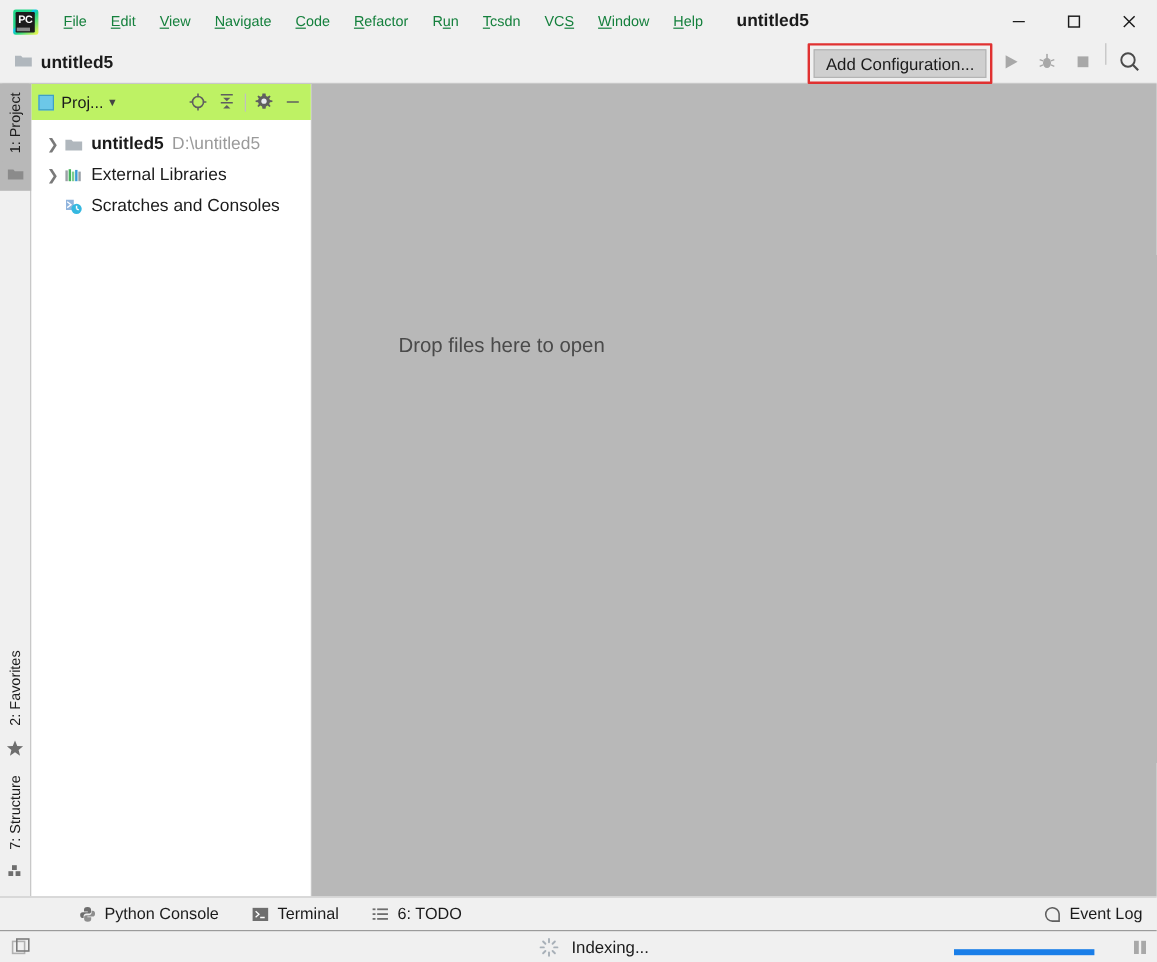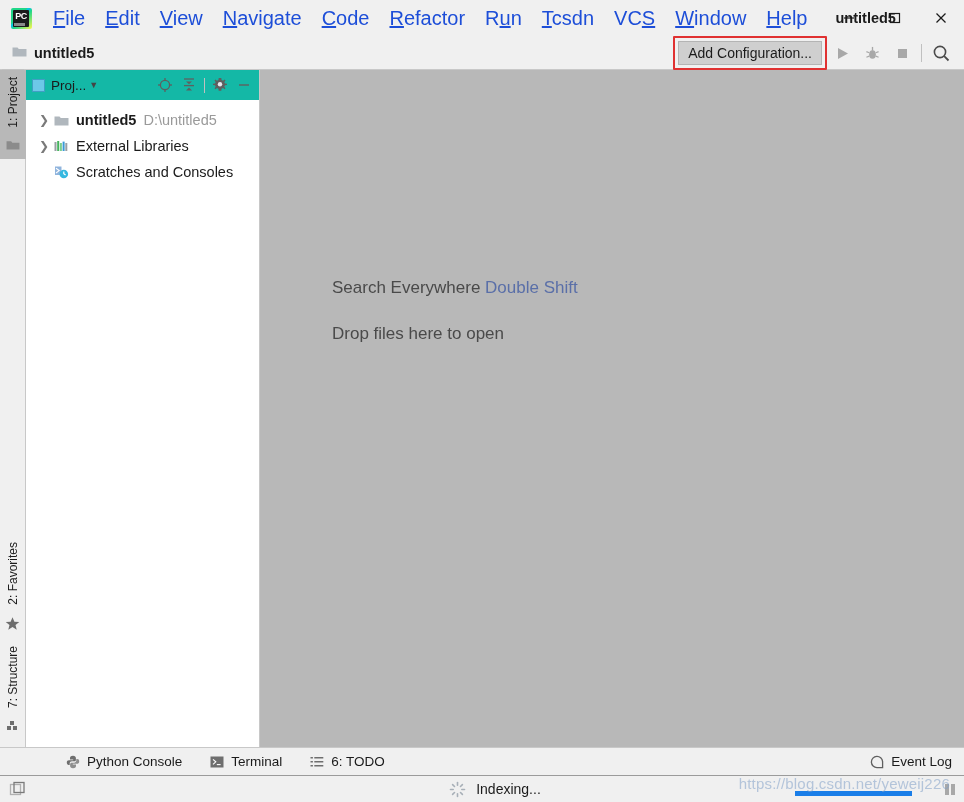--- a/index.html
+++ b/index.html
@@ -25,21 +25,21 @@
   }
   .pc-logo .inner {
     position: absolute; left: 2px; top: 2px; right: 3px; bottom: 2px;
     background: #1b1b1b; border-radius: 1px;
     color: #fff; font-size: 9px; font-weight: bold; line-height: 11px;
     text-align: center; padding-top: 1px; letter-spacing: -0.5px;
   }
   .pc-logo .bar { position:absolute; left:3px; bottom:3px; width:11px; height:3px; background:#8a8a8a;}
   .menu { display: flex; align-items: center; height: 36px; }
   .menu-item {
-    font-size: 20px; color: #1d4ed8; padding: 2px 10px; cursor: default;
+    font-size: 12px; color: #15803d; padding: 2px 10px; cursor: default;
     white-space: nowrap;
   }
   .menu-item u { text-decoration: underline; }
   .win-title {
     font-size: 14.5px; font-weight: bold; color: #1b1b1b; margin-left: 18px;
     white-space: nowrap;
   }
   .win-buttons { position: absolute; right: 0; top: 0; height: 36px; display: flex; }
   .win-btn {
     width: 46px; height: 36px; display: flex; align-items: center; justify-content: center;
@@ -49,21 +49,21 @@
 
   
   .navbar {
     flex: 0 0 34px; height: 34px; background: #f0f0f0; display: flex; align-items: center;
     position: relative; border-bottom: 1px solid #c8c8c8;
   }
   .crumb { display: flex; align-items: center; margin-left: 12px; }
   .crumb .folder-ico { margin-right: 7px; }
   .crumb-label { font-size: 14.5px; font-weight: bold; color: #1b1b1b; }
   .run-toolbar {
-    position: absolute; right: 8px; top: 0; height: 34px; display: flex; align-items: center;
+    position: absolute; right: 8px; top: 0; height: 34px; display: flex; align-items: flex-start;
   }
   .addconf-wrap {
     position: relative; padding: 3px; border: 2px solid #e03131; border-radius: 1px;
     display: flex; align-items: center;
   }
   .addconf-btn {
     background: #cfcfcf; border: 1px solid #b4b4b4; color: #1b1b1b;
     font-size: 14px; padding: 3px 9px; height: 24px; line-height: 17px;
     white-space: nowrap; cursor: pointer;
   }
@@ -92,21 +92,21 @@
   .vtab-ico { padding: 4px 0 8px 0; display:flex; justify-content:center; }
   .vtab-group { display:flex; flex-direction:column; align-items:center; }
   .vtab-group.active { background:#b8b8b8; width: 26px; }
 
   
   .project-panel {
     width: 234px; background: #ffffff; display: flex; flex-direction: column;
     border-right: 1px solid #c8c8c8;
   }
   .pp-header {
-    height: 30px; background: #14b8a6; display: flex; align-items: center;
+    height: 30px; background: #bef264; display: flex; align-items: center;
     flex: 0 0 30px; padding-left: 6px;
   }
   .pp-title { display: flex; align-items: center; font-size: 13.5px; color: #1b1b1b; }
   .pp-title .sq {
     width: 13px; height: 13px; background: #6cc8e8; border: 1px solid #3f9fc4;
     margin-right: 6px;
   }
   .pp-caret { margin-left: 3px; font-size: 9px; color: #444; }
   .pp-tools { margin-left: auto; display: flex; align-items: center; padding-right: 3px;}
   .pp-tool { width: 24px; height: 24px; display: flex; align-items: center; justify-content: center; }
@@ -377,24 +377,20 @@
             </svg>
           </span>
           <span class="tree-label normal">Scratches and Consoles</span>
         </div>
 
       </div>
     </div>
 
     <div class="editor">
       <div class="hints">
-        <div class="hint-row">
-          <span>Search Everywhere</span>
-          <span class="key">Double Shift</span>
-        </div>
         <div class="hint-row">
           <span>Drop files here to open</span>
         </div>
       </div>
     </div>
   </div>
 
   <div class="bottom-bar">
     <div class="bb-left">
       <div class="bb-item">
@@ -468,14 +464,13 @@
     </div>
     <div class="sb-progress">
       <div class="fill"></div>
     </div>
     <div class="sb-pause">
       <span></span>
       <span></span>
     </div>
   </div>
 
-  <div class="watermark">https://blog.csdn.net/yeweij226</div>
 </div>
 
 </body></html>

